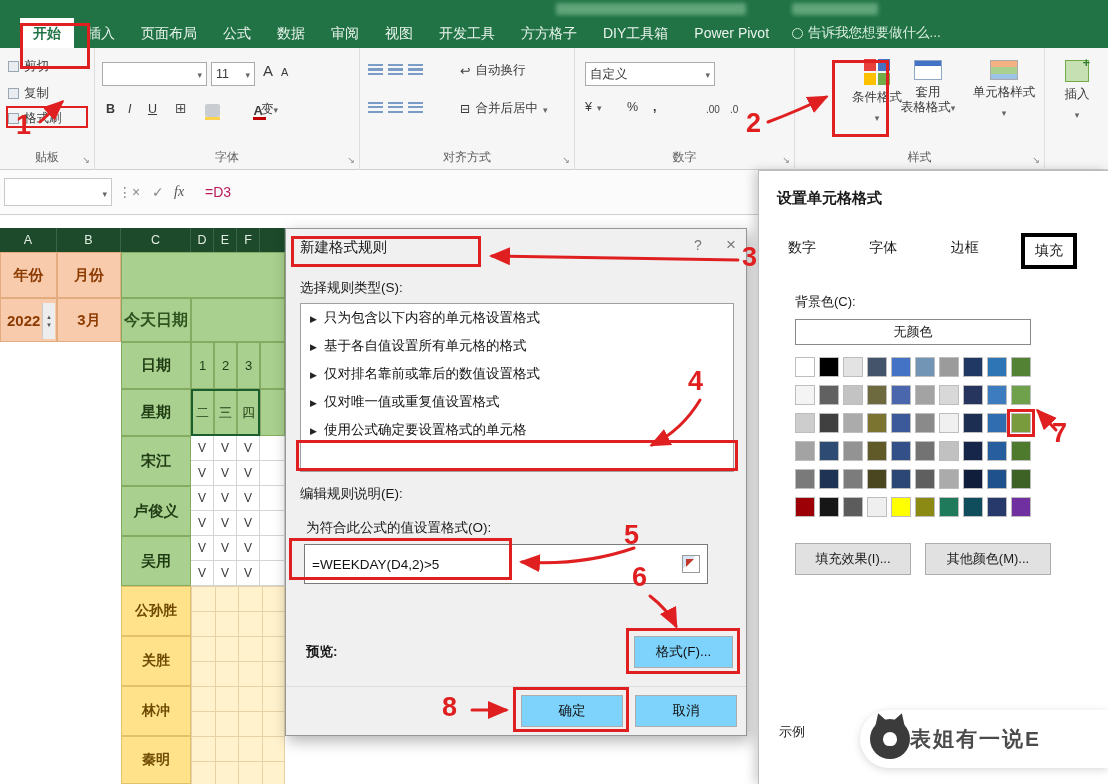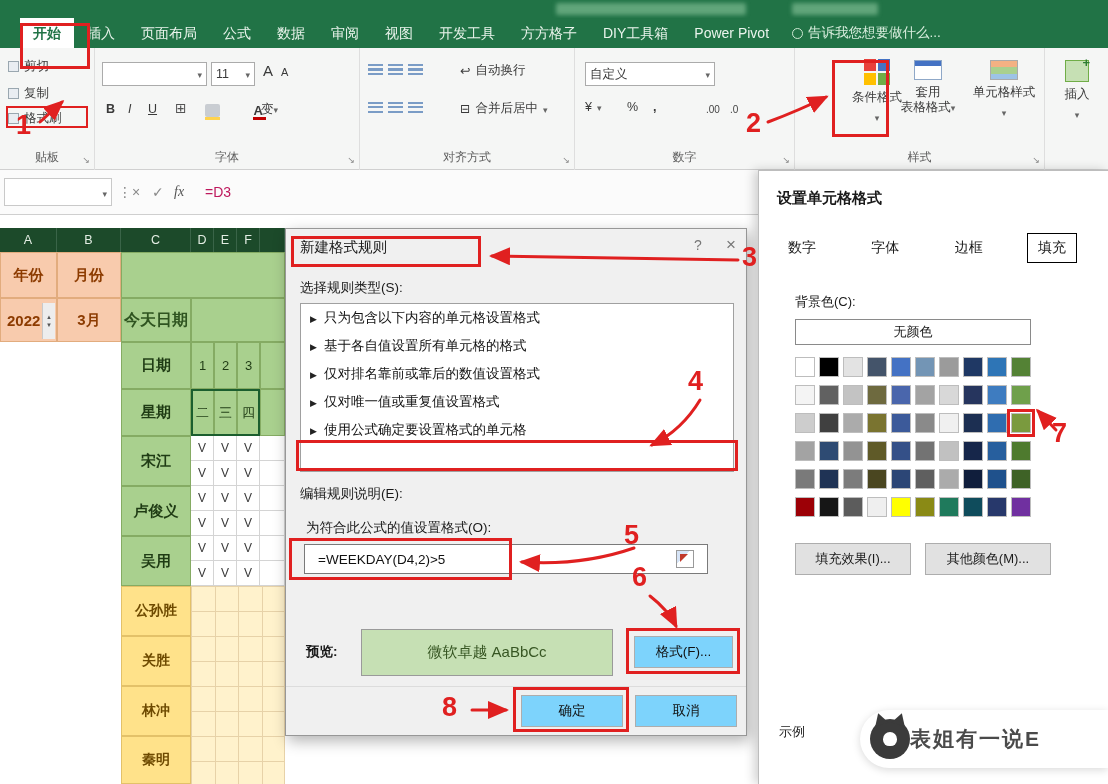--- a/index.html
+++ b/index.html
@@ -70,33 +70,33 @@
 
   
   .dlg1{position:absolute;left:285px;top:228px;width:462px;height:508px;background:#F0F0F0;border:1px solid #979797;box-shadow:3px 5px 14px rgba(0,0,0,.30);z-index:10;font-size:13.5px;color:#1A1A1A;}
   .dlg1-title{position:absolute;left:14px;top:9px;font-size:14.5px;color:#1A1A1A;}
   .dlg1-help{position:absolute;left:408px;top:8px;color:#777;font-size:14px;}
   .dlg1-close{position:absolute;left:440px;top:6px;color:#777;font-size:17px;}
   .listbox{position:absolute;left:14px;top:74px;width:434px;height:169px;background:#fff;border:1px solid #A0A0A0;}
   .ruleitem{height:28px;line-height:28px;padding-left:9px;white-space:nowrap;font-size:13.5px;color:#111;}
   .ruleitem::before{content:"▶";font-size:9px;margin-right:7px;color:#222;}
   .fld-label{position:absolute;white-space:nowrap;}
-  .frm-input{position:absolute;left:18px;top:315px;width:404px;height:30px;background:#fff;border:1px solid #7A7A7A;display:flex;align-items:center;padding:0 13px;font-size:13.5px;color:#111;}
+  .frm-input{position:absolute;left:18px;top:315px;width:404px;height:40px;background:#fff;border:1px solid #7A7A7A;display:flex;align-items:center;padding:0 7px;font-size:13.5px;color:#111;}
   .rangepick{margin-left:auto;width:18px;height:18px;border:1px solid #9A9A9A;background:linear-gradient(135deg,#D6E4F7 0 40%,#fff 40%);position:relative;}
   .rangepick::after{content:"";position:absolute;left:3px;top:3px;border:4px solid transparent;border-top-color:#C0392B;border-left-color:#C0392B;}
   .preview-box{position:absolute;left:75px;top:400px;width:252px;height:47px;background:#C6E0B4;border:1px solid #9A9A9A;display:flex;align-items:center;justify-content:center;font-size:15px;color:#375623;}
   .dbtn{position:absolute;height:32px;background:#7dd3fc;border:1px solid #ADADAD;display:flex;align-items:center;justify-content:center;font-size:13.5px;color:#111;}
   .dlg1-sep{position:absolute;left:0;top:457px;width:100%;height:1px;background:#DCDCDC;}
 
   
   .panel{position:absolute;left:758px;top:170px;width:350px;height:614px;background:#fff;border-left:1px solid #BDBDBD;border-top:1px solid #BDBDBD;box-shadow:-4px 0 10px rgba(0,0,0,.18);z-index:12;color:#1A1A1A;}
   .panel-title{position:absolute;left:18px;top:18px;font-size:15px;font-weight:bold;}
   .ptabs{position:absolute;left:18px;top:62px;width:300px;display:flex;justify-content:space-between;font-size:14px;}
   .ptab{padding:5px 10px;border:1px solid transparent;}
-  .ptab.active{border:1px solid #000000;background:#fff;}
+  .ptab.active{border:4px solid #000000;background:#fff;}
   .nocolor-btn{position:absolute;left:36px;top:148px;width:236px;height:26px;background:#fff;border:1px solid #8A8A8A;display:flex;align-items:center;justify-content:center;font-size:13px;}
   .palette{position:absolute;left:36px;top:186px;display:grid;grid-template-columns:repeat(10,20px);column-gap:4px;row-gap:8px;}
   .swatch{width:20px;height:20px;border:1px solid #BDBDBD;}
   .swatch.boxed{outline:3px solid #E02020;outline-offset:1px;}
   .pbtn{position:absolute;height:32px;background:#E1E1E1;border:1px solid #ADADAD;display:flex;align-items:center;justify-content:center;font-size:13px;}
 
   
   .watermark{position:absolute;left:860px;top:710px;width:248px;height:58px;background:#FFF;border-radius:29px 0 0 29px;box-shadow:0 2px 8px rgba(0,0,0,.15);z-index:13;display:flex;align-items:center;}
   .wm-logo{position:relative;width:40px;height:40px;background:#3B3B3B;border-radius:50%;margin-left:10px;flex:0 0 auto;}
   .wm-logo::before,.wm-logo::after{content:"";position:absolute;top:-6px;width:0;height:0;border-left:7px solid transparent;border-right:7px solid transparent;border-bottom:12px solid #3B3B3B;}
@@ -352,21 +352,20 @@
       <div class="ruleitem">仅对唯一值或重复值设置格式</div>
       <div class="ruleitem">使用公式确定要设置格式的单元格</div>
     </div>
     <div class="fld-label" style="left:14px;top:256px;">编辑规则说明(E):</div>
     <div class="fld-label" style="left:20px;top:290px;">为符合此公式的值设置格式(O):</div>
     <div class="frm-input">
       <span>=WEEKDAY(D4,2)&gt;5</span>
       <span class="rangepick"></span>
     </div>
     <div class="fld-label" style="left:20px;top:414px;font-weight:bold;">预览:</div>
-    <div class="preview-box">微软卓越 AaBbCc</div>
     <div class="dbtn" style="left:348px;top:407px;width:99px;">格式(F)...</div>
     <div class="dlg1-sep"></div>
     <div class="dbtn" style="left:235px;top:466px;width:102px;">确定</div>
     <div class="dbtn" style="left:349px;top:466px;width:102px;">取消</div>
   </div>
 
   <div class="panel">
     <div class="panel-title">设置单元格格式</div>
     <div class="ptabs">
       <span class="ptab">数字</span>

